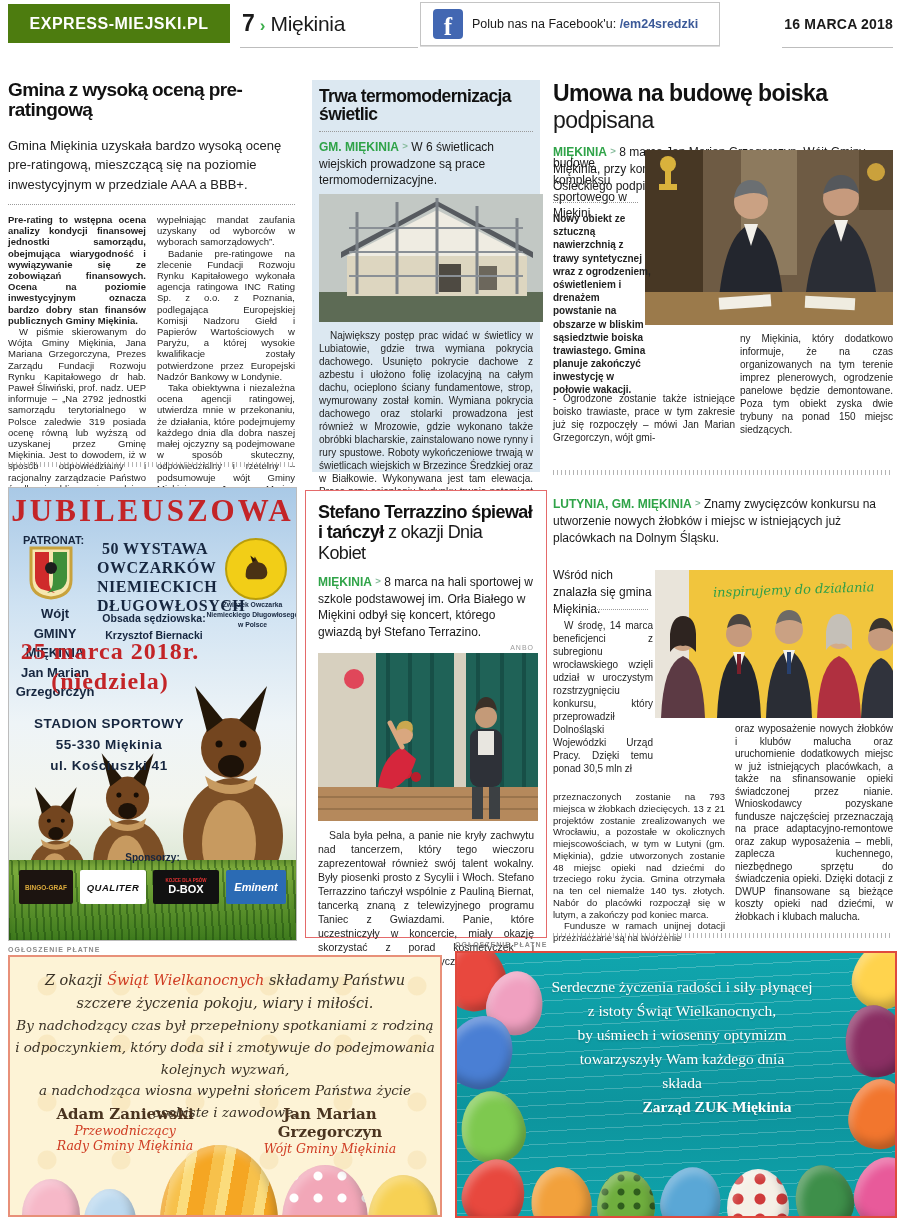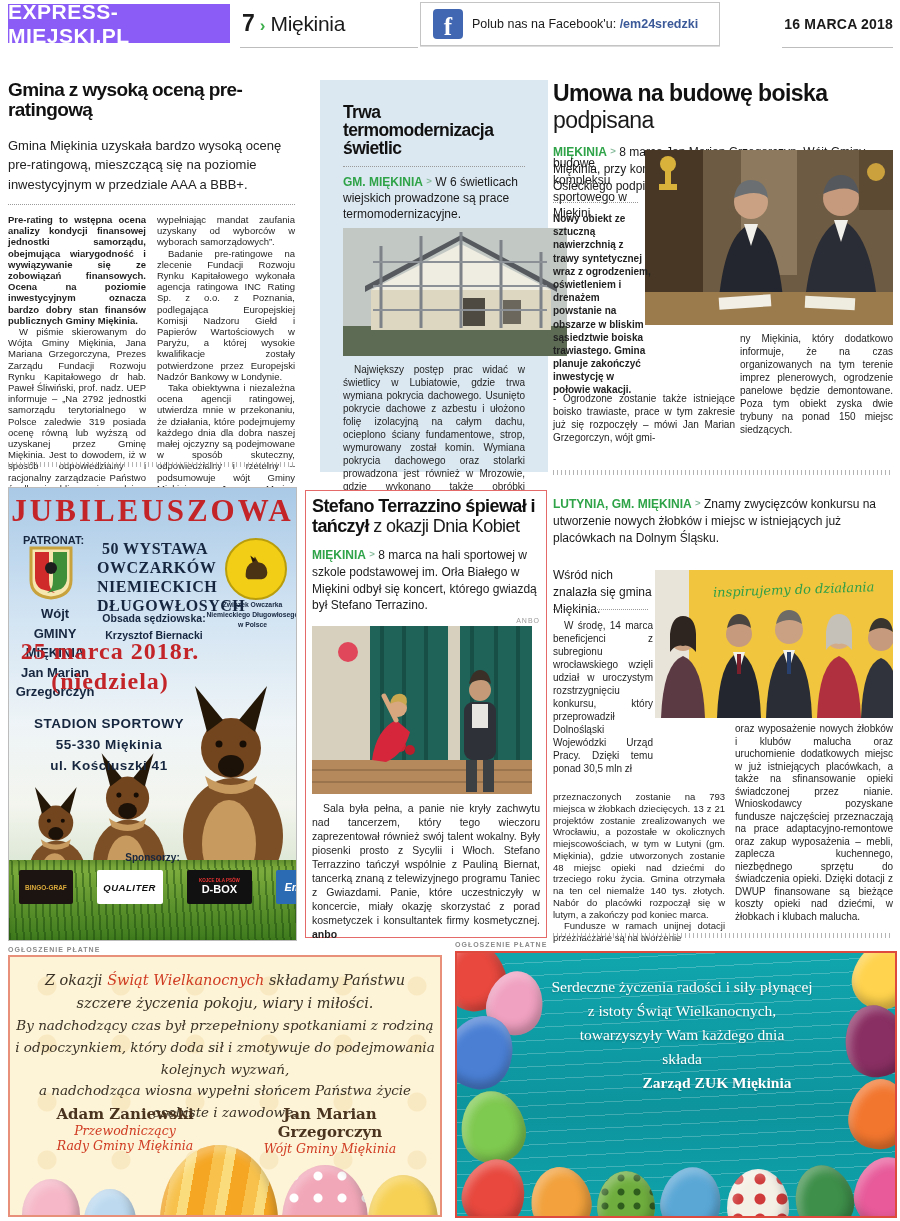--- a/index.html
+++ b/index.html
@@ -2,21 +2,21 @@
 <html><head>
 <meta charset="utf-8">
 <style>
   html,body{margin:0;padding:0;background:#e9e9e9}
   .page{position:relative;width:900px;height:1221px;margin:0 auto;background:#fff;
         font-family:"Liberation Sans",sans-serif;color:#1a1a1a;overflow:hidden}
   .abs{position:absolute}
   p{margin:0}
   .ind{text-indent:11px}
   
-  .logo{background:#8b5cf6;color:#fff;font-weight:bold;font-size:21px;letter-spacing:.5px;
+  .logo{background:#4d7c0f;color:#fff;font-weight:bold;font-size:16px;letter-spacing:.5px;
         display:flex;align-items:center;justify-content:center}
   .pageno{display:flex;align-items:baseline;gap:5px}
   .pageno .num{font-size:23px;font-weight:bold}
   .pageno .chev{color:#3cae4b;font-weight:bold;font-size:17px}
   .pageno .sec{font-size:21px;letter-spacing:-.3px}
   .thinrule{border-top:1px solid #bdbdbd;height:0}
   .fbbox{border:1px solid #c4c4c4;box-shadow:0 1px 0 #dcdcdc;background:#fff;
          display:flex;align-items:center;gap:9px;padding:0 12px}
   .fbicon{width:30px;height:30px;background:#4267b2;color:#fff;border-radius:4px;
           font-family:"Liberation Serif",serif;font-weight:bold;font-size:25px;
@@ -106,21 +106,21 @@
       <div class="btxt">
         <p>wypełniając mandat zaufania uzyskany od wyborców w wyborach samorządowych”.</p>
         <p class="ind">Badanie pre-ratingowe na zlecenie Fundacji Rozwoju Rynku Kapitałowego wykonała agencja ratingowa INC Rating Sp. z o.o. z Poznania, podlegająca Europejskiej Komisji Nadzoru Giełd i Papierów Wartościowych w Paryżu, a której wysokie kwalifikacje zostały potwierdzone przez Europejski Nadzór Bankowy w Londynie.</p>
         <p class="ind"><span>Taka obiektywna i niezależna ocena agencji ratingowej, utwierdza mnie w przekonaniu, że działania, które podejmujemy każdego dnia dla dobra naszej małej ojczyzny są podejmowane w sposób skuteczny, odpowiedzialny i rzetelny – podsumowuje wójt Gminy Miękinia Jan Marian Grzegorczyn.</span>
           <span class="byline">gml</span></p>
       </div>
     </div>
   </div>
   <div class="abs hatch" style="left:8px;top:462px;width:287px"></div>
 
-  <div class="abs bluebox" style="left:320px;top:80px;width:228px;height:392px;padding:23px;box-sizing:border-box">
+  <div class="abs bluebox" style="left:312px;top:80px;width:228px;height:392px;padding:7px;box-sizing:border-box">
     <div class="headline" style="font-size:17.5px">Trwa termomodernizacja świetlic</div>
     <div class="dotrule" style="margin-top:8px"></div>
     <p style="font-size:12px;line-height:1.35;margin-top:7px">
       <span class="tag">GM. MIĘKINIA</span>
       <span class="arrow">&gt;</span>
       <span>W 6 świetlicach wiejskich prowadzone są prace termomodernizacyjne.</span>
     </p>
     <svg viewBox="0 0 224 128" style="width:224px;height:128px;margin-top:6px;display:block">
       <rect width="224" height="128" fill="#c2c8c4"></rect>
       <rect y="98" width="224" height="30" fill="#5d6b55"></rect>
@@ -252,32 +252,32 @@
     </div>
 
     <div class="abs navy" style="left:10px;top:226px;width:180px;text-align:center;font-size:13.5px;font-weight:bold;line-height:1.55;letter-spacing:.5px">
       <div>STADION SPORTOWY</div>
       <div>55-330 Miękinia</div>
       <div>ul. Kościuszki 41</div>
     </div>
 
     <div class="abs grass" style="left:0;top:372px;width:287px;height:80px"></div>
     <div class="abs navy" style="left:0;top:364px;width:287px;text-align:center;font-size:10px;font-weight:bold;z-index:3">Sponsorzy:</div>
-    <div class="abs" style="left:10px;top:382px;width:317px;display:flex;gap:24px;z-index:3">
+    <div class="abs" style="left:10px;top:382px;width:317px;display:flex;gap:7px;z-index:3">
       <div class="sponsor" style="width:54px;background:#1c1410;color:#d9a93c;font-size:6.5px">BINGO-GRAF</div>
       <div class="sponsor" style="width:66px;background:#fff;color:#111;font-style:italic;font-size:9.5px;letter-spacing:.5px">QUALITER</div>
       <div class="sponsor" style="width:66px;background:#111;color:#fff;font-size:11px;flex-direction:column;line-height:1">
         <span style="font-size:4.5px;color:#e33">KOJCE DLA PSÓW</span>
         <span>D-BOX</span>
       </div>
       <div class="sponsor" style="width:60px;background:#2b6bb4;color:#fff;font-style:italic;font-size:11px">Eminent</div>
     </div>
   </div>
 
-  <div class="abs" style="left:305px;top:490px;width:242px;height:448px;border:1px solid #e46a6a;box-sizing:border-box;padding:6px;background:#fff">
+  <div class="abs" style="left:305px;top:490px;width:242px;height:448px;border:1px solid #e46a6a;box-sizing:border-box;padding:12px;background:#fff">
     <div style="line-height:1.15">
       <span class="headline" style="font-size:18px">Stefano Terrazzino śpiewał i tańczył</span><span class="hl-light" style="font-size:18px"> z okazji Dnia Kobiet</span>
     </div>
     <p style="font-size:12px;line-height:1.4;margin-top:10px">
       <span class="tag">MIĘKINIA</span>
       <span class="arrow">&gt;</span>
       <span>8 marca na hali sportowej w szkole podstawowej im. Orła Białego w Miękini odbył się koncert, którego gwiazdą był Stefano Terrazino.</span>
     </p>
     <div class="credit" style="margin-top:3px">ANBO</div>
     <svg viewBox="0 0 220 168" style="width:220px;height:168px;display:block;margin-top:2px">
@@ -398,20 +398,21 @@
     <div class="egg" style="left:272px;top:208px;width:86px;height:96px;background:#f2a7b8;
          background-image:radial-gradient(circle,#fff 4px,rgba(0,0,0,0) 5px);background-size:24px 22px"></div>
     <div class="egg" style="left:358px;top:218px;width:70px;height:80px;background:#f7d154"></div>
   </div>
 
   <div class="abs tealad" style="left:455px;top:951px;width:438px;height:263px">
     <div class="streaks"></div>
     <div class="abs tealtxt" style="left:70px;top:22px;width:310px">
       <div>Serdeczne życzenia radości i siły płynącej</div>
       <div>z istoty Świąt Wielkanocnych,</div>
+      <div>by uśmiech i wiosenny optymizm</div>
       <div>towarzyszyły Wam każdego dnia</div>
       <div>składa</div>
       <div style="font-weight:bold;padding-left:70px">Zarząd ZUK Miękinia</div>
     </div>
     <div class="egg" style="left:-14px;top:-12px;width:62px;height:70px;background:#e8483e;transform:rotate(-18deg)"></div>
     <div class="egg" style="left:30px;top:18px;width:56px;height:64px;background:#f0a0c0;transform:rotate(12deg)"></div>
     <div class="egg" style="left:-10px;top:62px;width:66px;height:74px;background:#4a7fd4;transform:rotate(24deg)"></div>
     <div class="egg" style="left:4px;top:138px;width:64px;height:72px;background:#7ec94f;transform:rotate(-10deg)"></div>
     <div class="egg" style="left:396px;top:-10px;width:58px;height:66px;background:#ffd34d;transform:rotate(14deg)"></div>
     <div class="egg" style="left:388px;top:52px;width:62px;height:72px;background:#8a2f63;transform:rotate(-12deg)"></div>

